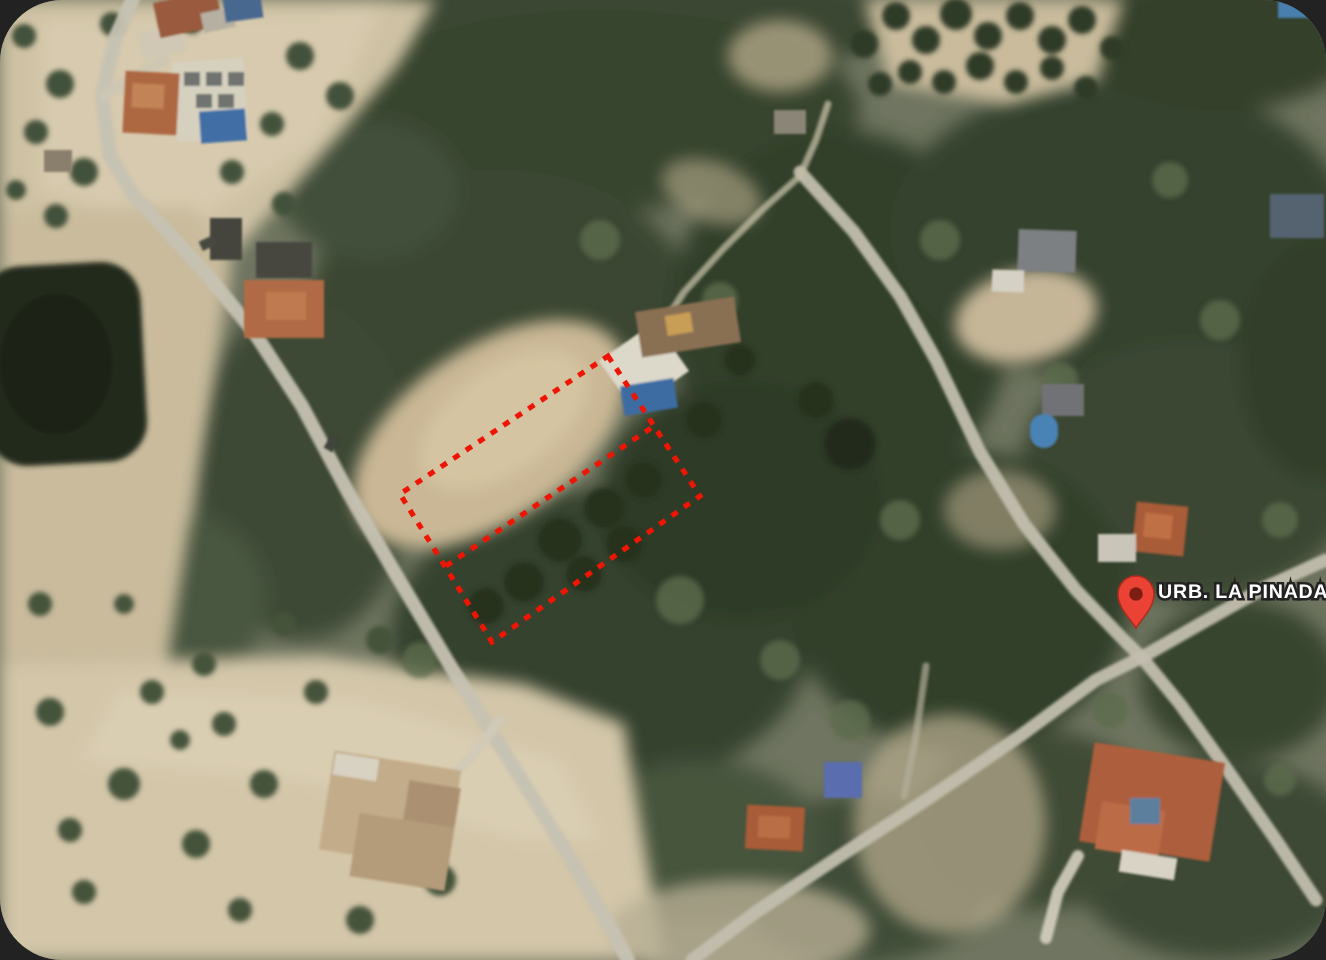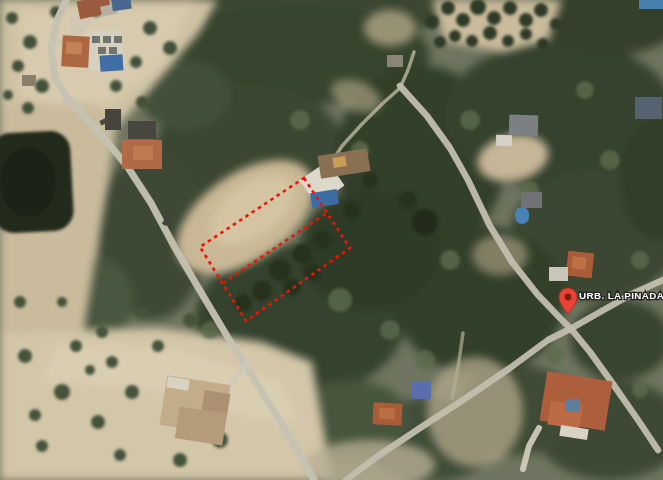--- a/index.html
+++ b/index.html
@@ -1,18 +1,19 @@
 <!DOCTYPE html>
 <html><head>
 <meta charset="utf-8">
 <style>
   html,body{margin:0;padding:0;background:#222;}
   .stage{
     position:relative;width:663px;height:480px;overflow:hidden;
     font-family:"Liberation Sans", sans-serif;
+    border-radius:31px;
   }
   .stage svg{display:block;}
   text.map-label{
     font-family:"Liberation Sans", sans-serif;
     font-weight:bold;
     paint-order:stroke;
     letter-spacing:0.4px;
   }
 </style>
 </head>

